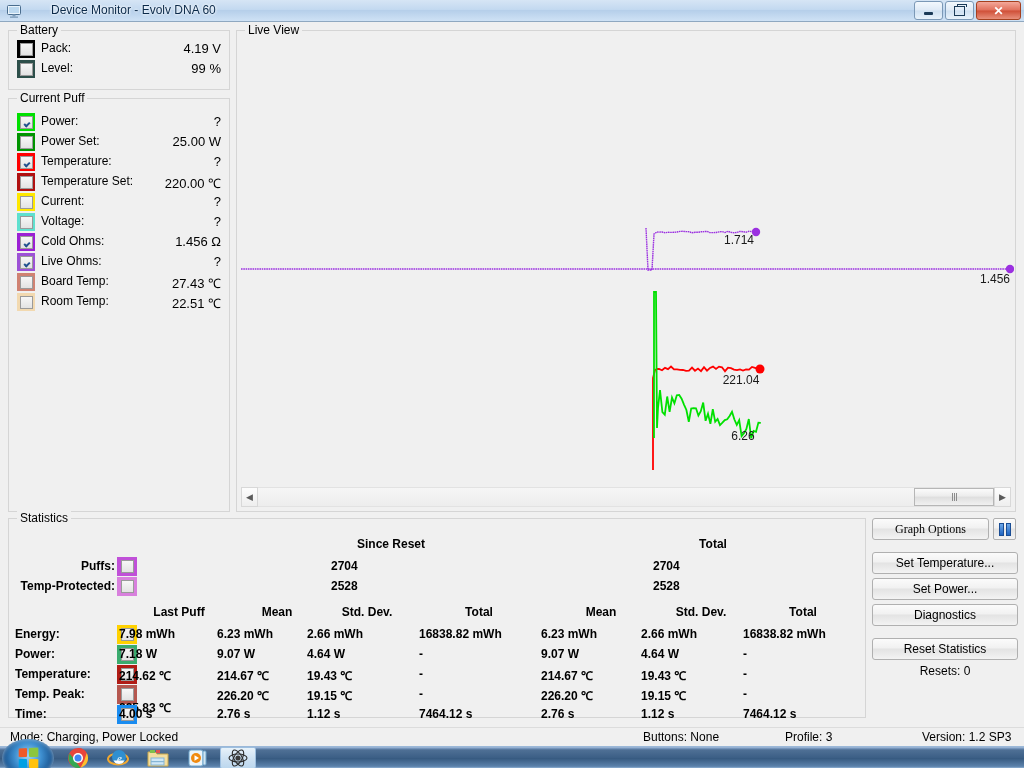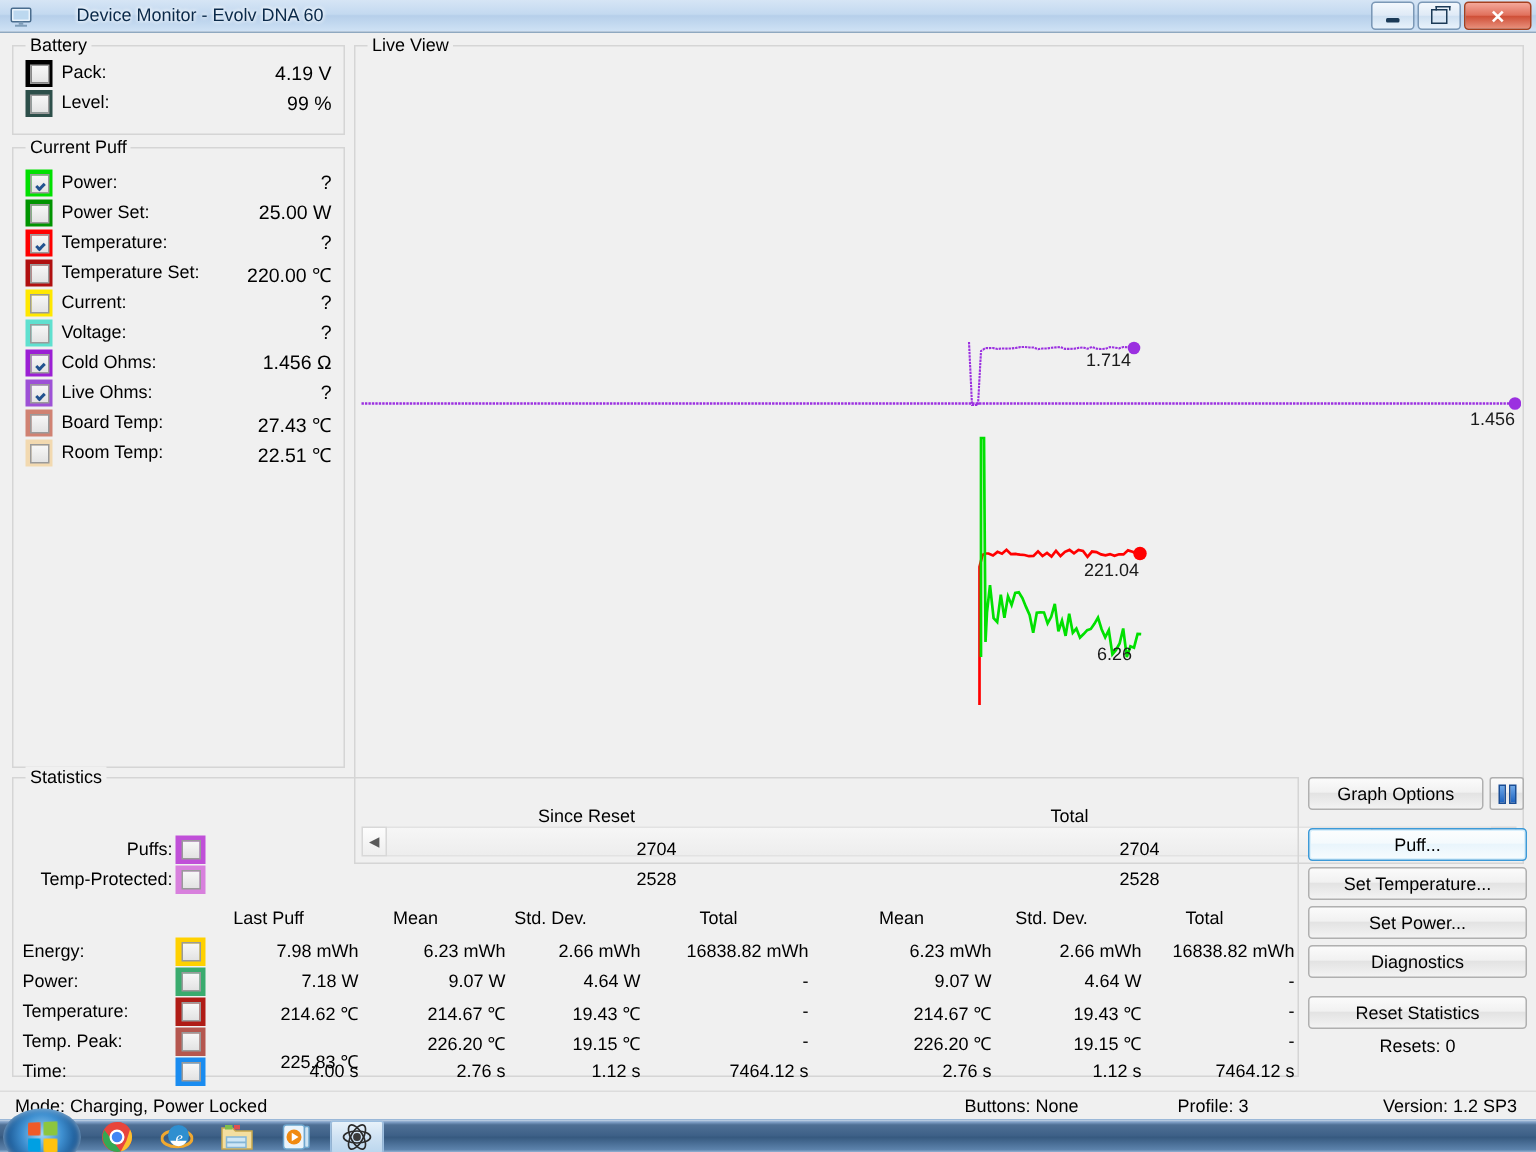--- a/index.html
+++ b/index.html
@@ -78,21 +78,21 @@
   }
   .cbox .inner.checked:after{
     content:"";position:absolute;left:3px;top:5px;width:4px;height:2px;
     border-left:2px solid #22528f;border-bottom:2px solid #22528f;
     transform:rotate(-45deg);
   }
   .lbl{position:absolute;left:32px;top:2px;font-size:12px;white-space:nowrap;}
   .val{position:absolute;right:8px;top:2px;font-size:13px;text-align:right;white-space:nowrap;}
 
   
-  #grp-live{left:236px;top:8px;width:780px;height:546px;}
+  #grp-live{left:236px;top:8px;width:780px;height:482px;}
   .graph-area{
     position:absolute;left:1px;top:14px;right:1px;bottom:30px;
     background:#f0f0f0;overflow:hidden;
   }
   .graph-svg{display:block;}
   .scrollrow{
     position:absolute;left:4px;right:4px;bottom:4px;height:20px;
     display:flex;align-items:stretch;
   }
   .sb-arrow{
@@ -110,45 +110,45 @@
     position:absolute;right:0;top:0;bottom:0;width:80px;
     background:linear-gradient(to bottom,#fbfbfb 0%,#ececec 45%,#dedede 50%,#f1f1f1 100%);
     border:1px solid #b6b6b6;box-sizing:border-box;
     display:flex;align-items:center;justify-content:center;
   }
   .grip{display:flex;gap:1px;}
   .grip i{display:block;width:1px;height:8px;background:#8c8c8c;}
 
   
   #grp-stats{left:8px;top:496px;width:858px;height:200px;}
-  .stats-inner{position:absolute;left:0;top:0;right:0;bottom:0;}
+  .stats-inner{position:absolute;left:0;top:0;right:0;bottom:0;font-weight:bold;}
   .st-label{position:absolute;font-size:12px;white-space:nowrap;}
   .st-cbox{position:absolute;width:20px;height:19px;display:flex;align-items:center;justify-content:center;}
   .st-cbox .inner{
     width:13px;height:13px;box-sizing:border-box;border:1px solid #9a9a9a;
     background:linear-gradient(to bottom,#f7f7f7,#e3e3e3);
   }
-  .st-cell{position:absolute;font-size:12px;text-align:right;white-space:nowrap;}
+  .st-cell{position:absolute;font-size:12px;text-align:left;white-space:nowrap;}
   .st-head{position:absolute;font-size:12px;text-align:center;white-space:nowrap;}
 
   
   .btns{position:absolute;left:872px;top:496px;width:146px;}
   .btn{
     width:146px;height:22px;box-sizing:border-box;
     border:1px solid #b0b0b0;border-radius:3px;
     background:linear-gradient(to bottom,#fbfbfb 0%,#f1f1f1 45%,#e3e3e3 50%,#f3f3f3 100%);
     font-family:"Liberation Sans", sans-serif;font-size:12px;color:#000;
     display:flex;align-items:center;justify-content:center;
     margin-bottom:4px;
   }
   .btn.focus{
     border:1px solid #3c9ad8;box-shadow:inset 0 0 0 1px #d9effb;
     background:linear-gradient(to bottom,#fdfefe 0%,#f4fafd 45%,#e9f5fc 50%,#f7fcfe 100%);
   }
-  .btn.narrow{width:117px;}
+  .btn.narrow{width:117px;font-family:Liberation Serif, serif;}
   .btnrow{display:flex;gap:4px;align-items:flex-start;}
   .pausebtn{
     width:23px;height:22px;box-sizing:border-box;border:1px solid #b0b0b0;border-radius:2px;
     background:linear-gradient(to bottom,#fbfbfb 0%,#f1f1f1 45%,#e3e3e3 50%,#f3f3f3 100%);
     display:flex;align-items:center;justify-content:center;gap:2px;
   }
   .pausebtn i{display:block;width:5px;height:13px;background:linear-gradient(to bottom,#6ea8e8,#1e63c0);border:1px solid #1a4d94;box-sizing:border-box;}
   .resets{width:146px;text-align:center;font-size:12px;margin-top:2px;}
 
   
@@ -442,21 +442,20 @@
 
     <div class="btns">
       <div class="btnrow">
         <div class="btn narrow">Graph Options</div>
         <div class="pausebtn">
             <i></i>
             <i></i>
           </div>
       </div>
       <div style="height:8px"></div>
-      <div class="btn focus">Puff...</div>
       <div class="btn">Set Temperature...</div>
       <div class="btn">Set Power...</div>
       <div class="btn">Diagnostics</div>
       <div style="height:8px"></div>
       <div class="btn">Reset Statistics</div>
       <div class="resets">Resets: 0</div>
     </div>
 
     <div class="statusbar">
       <span class="sb-item" style="left:10px;">Mode: Charging, Power Locked</span>

